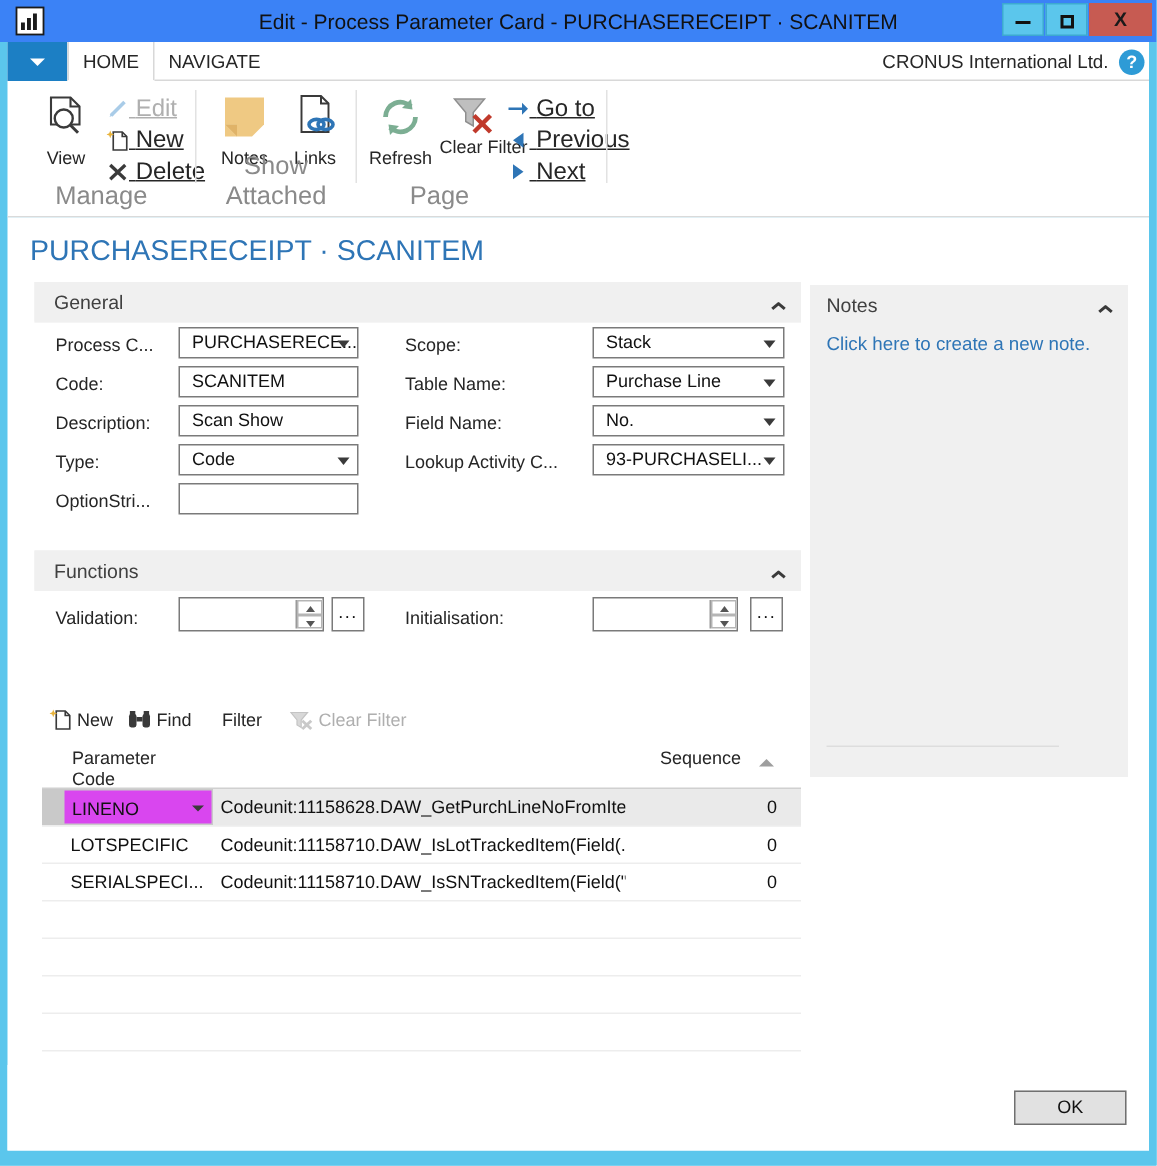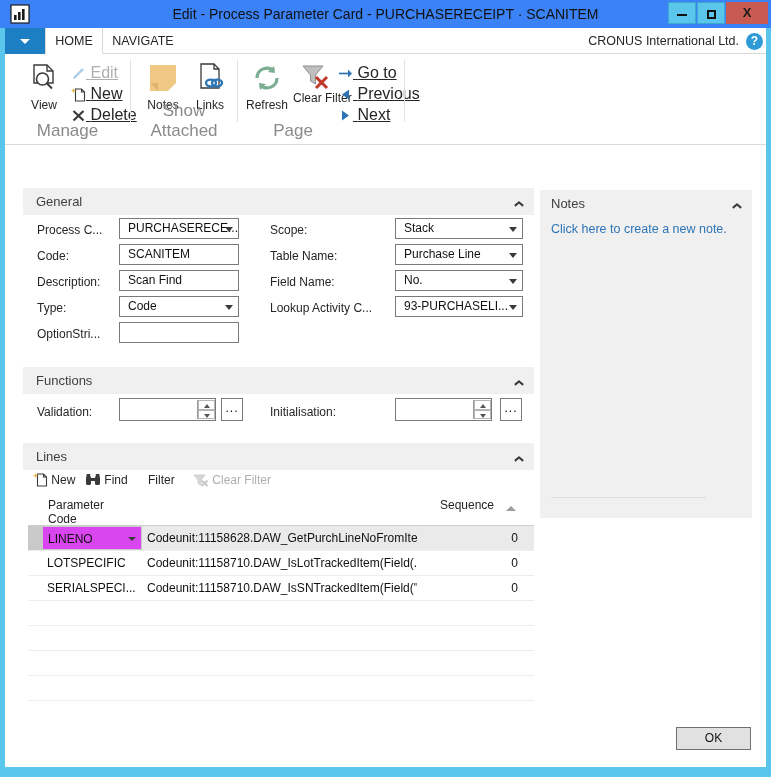--- a/index.html
+++ b/index.html
@@ -411,20 +411,21 @@
         <span>Next</span>
       </div>
 
       <div class="glabel" style="left:0; width:110px;">Page</div>
     </div>
     <div class="rsep" style="left:399px;"></div>
   </div>
 
   <div id="content">
 
+    <div id="page-title">PURCHASERECEIPT · SCANITEM</div>
 
     <div class="section" style="left:18px; top:43px; width:511px; height:27px;">
       <div class="sec-head">
         <span class="st">General</span>
         <span class="chev"></span>
       </div>
     </div>
 
     <div class="flabel" style="left:32px; top:76px;">Process C...</div>
     <div class="finput" style="left:114px; top:73px; width:120px;">
@@ -432,21 +433,21 @@
       <span class="ddcaret"></span>
     </div>
 
     <div class="flabel" style="left:32px; top:102px;">Code:</div>
     <div class="finput" style="left:114px; top:99px; width:120px;">
       <span>SCANITEM</span>
     </div>
 
     <div class="flabel" style="left:32px; top:128px;">Description:</div>
     <div class="finput" style="left:114px; top:125px; width:120px;">
-      <span>Scan Find</span>
+      <span>Scan Show</span>
     </div>
 
     <div class="flabel" style="left:32px; top:154px;">Type:</div>
     <div class="finput" style="left:114px; top:151px; width:120px;">
       <span>Code</span>
       <span class="ddcaret"></span>
     </div>
 
     <div class="flabel" style="left:32px; top:180px;">OptionStri...</div>
     <div class="finput" style="left:114px; top:177px; width:120px;">
@@ -505,26 +506,20 @@
         <span class="sb up">
             <span class="sa"></span>
           </span>
         <span class="sb dn">
             <span class="sa"></span>
           </span>
       </span>
     </div>
     <div class="elipbtn" style="left:495px; top:253px;">...</div>
 
-    <div class="section" style="left:18px; top:298px; width:511px; height:27px;">
-      <div class="sec-head">
-        <span class="st">Lines</span>
-        <span class="chev"></span>
-      </div>
-    </div>
 
     <div class="ltbtn" style="left:28px; top:325px;">
       <svg width="15" height="15" viewBox="0 0 15 15" style="vertical-align:-3px;">
         <path d="M4.5 2 h6 l3 3 v9 h-9 z" fill="#ffffff" stroke="#3A3A3A" stroke-width="1.1"></path>
         <path d="M10.5 2 v3 h3" fill="none" stroke="#3A3A3A" stroke-width="1.1"></path>
         <path d="M2.5 1 l0.7 1.9 l1.9 0.7 l-1.9 0.7 l-0.7 1.9 l-0.7 -1.9 l-1.9 -0.7 l1.9 -0.7 z" fill="#E8B33C"></path>
       </svg>
       <span>New</span>
     </div>
 

